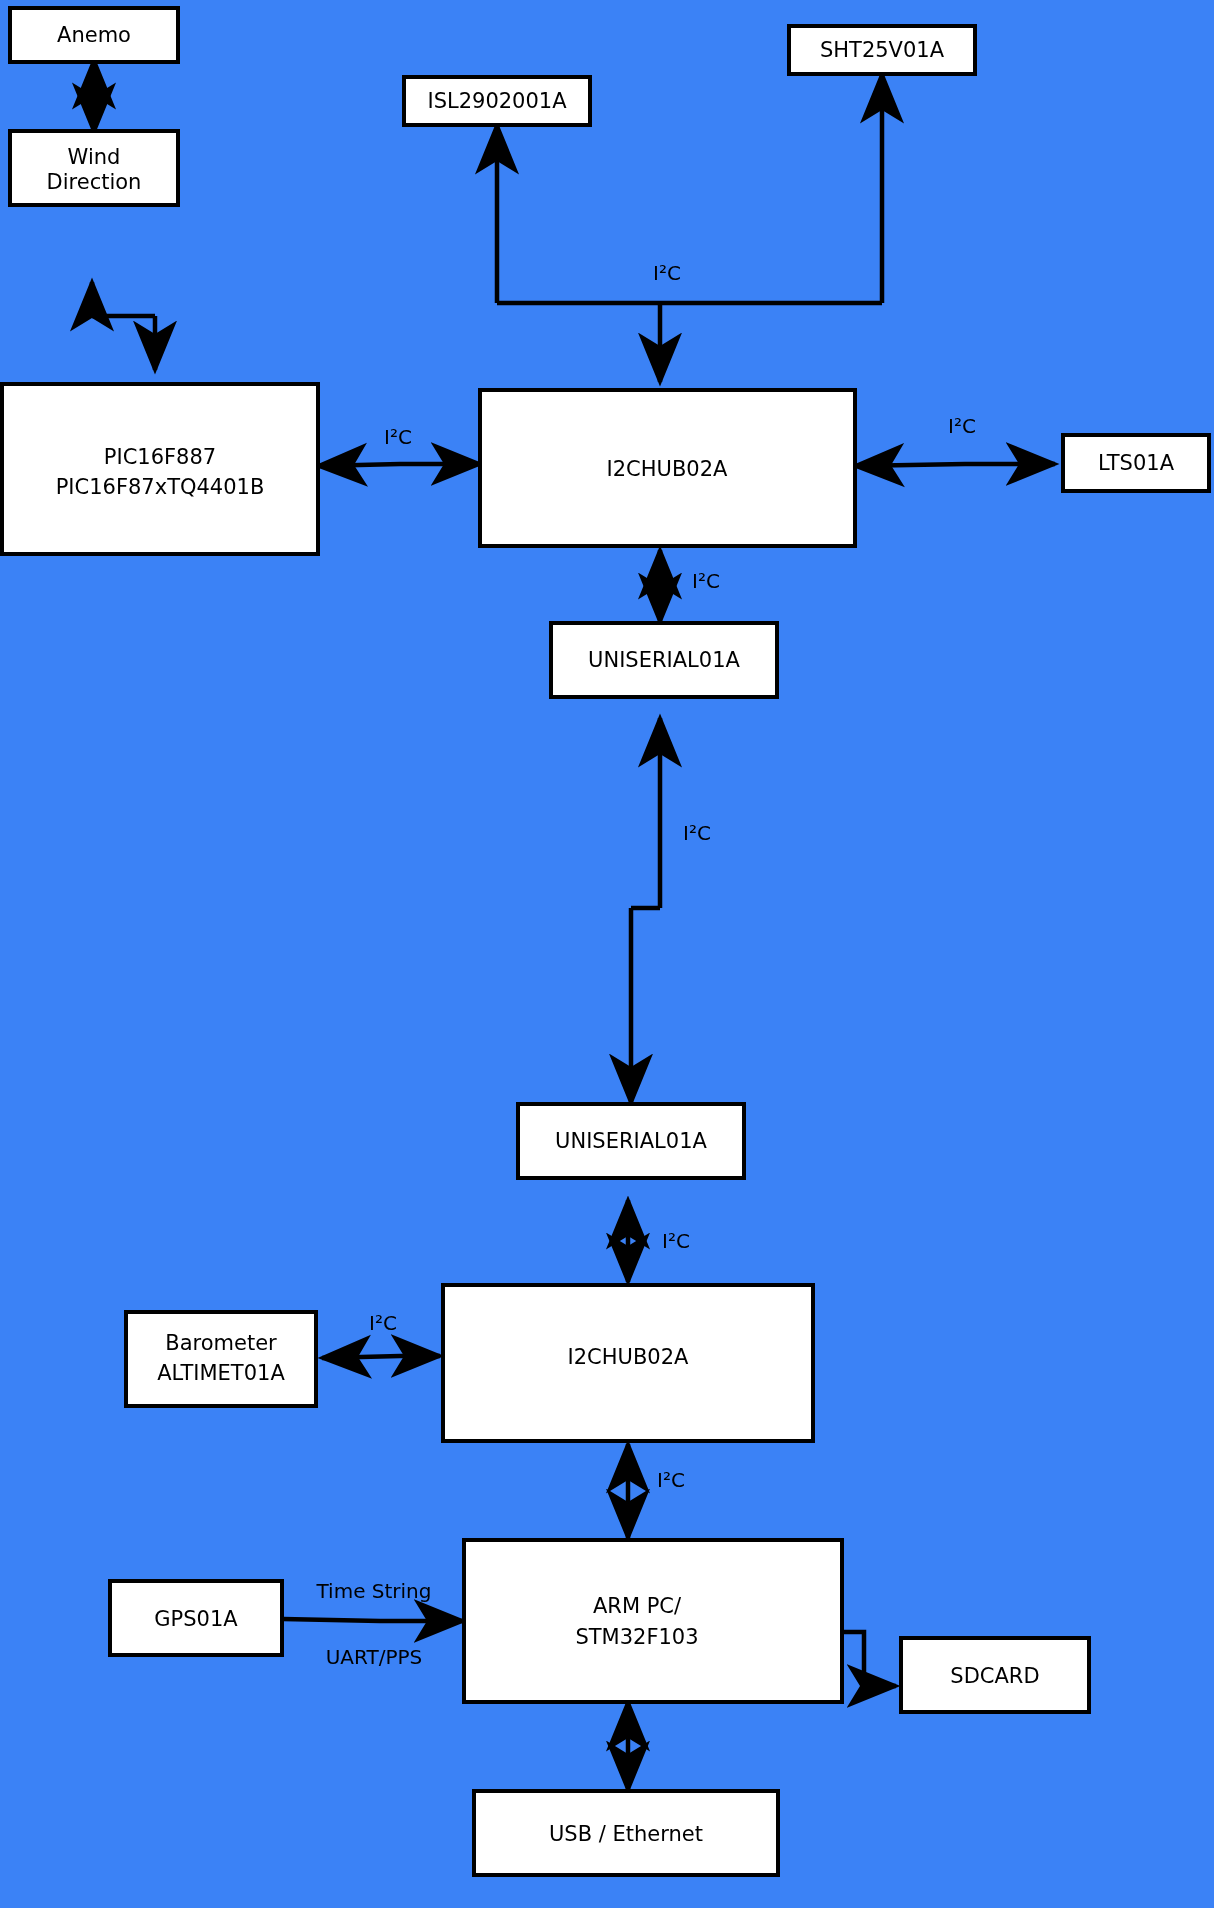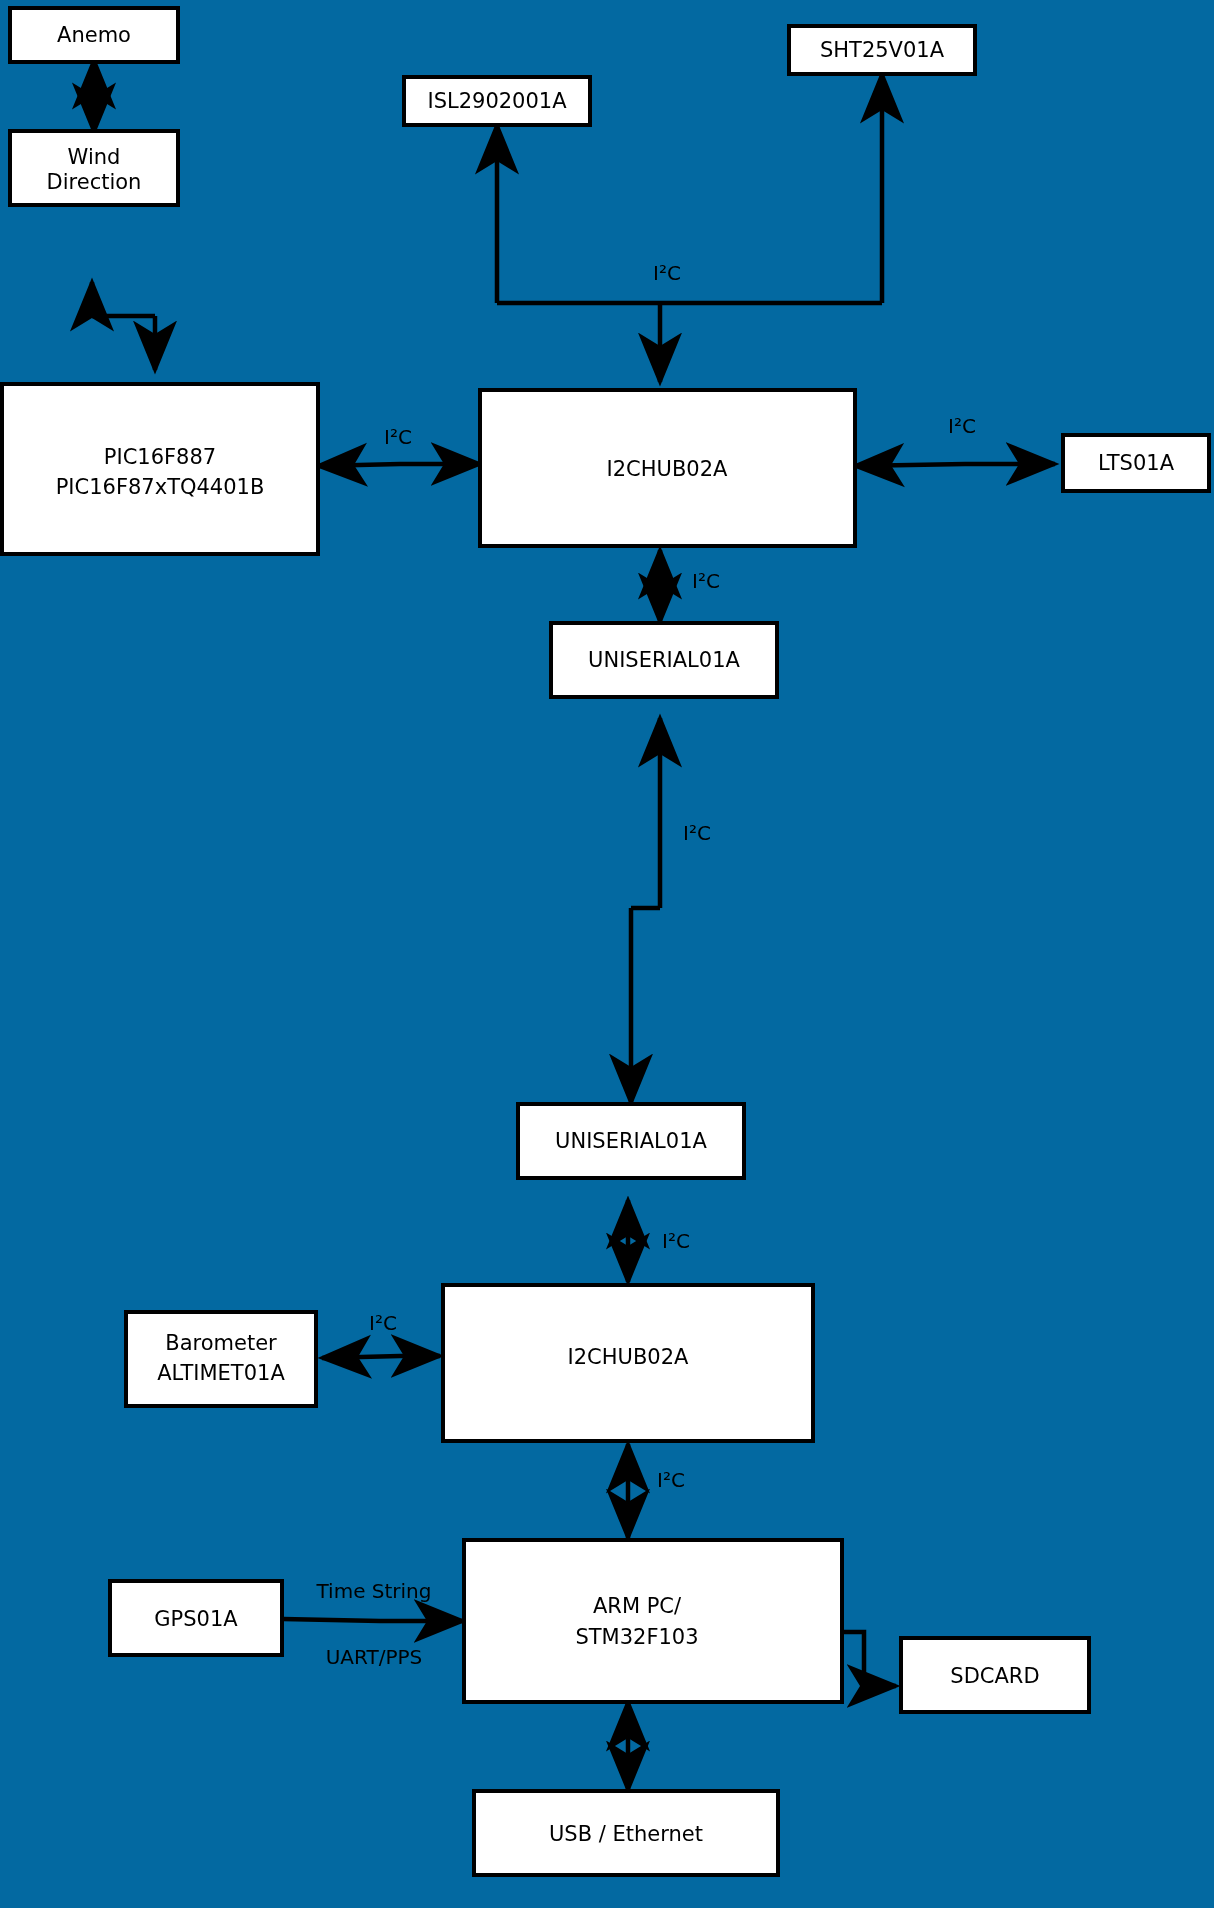--- a/index.html
+++ b/index.html
@@ -7,21 +7,21 @@
     padding: 0;
     background: #ffffff;
   }
   body {
     font-family: "DejaVu Sans", sans-serif;
   }
   #diagram-root {
     position: relative;
     width: 1214px;
     height: 1908px;
-    background: #0369a1;
+    background: #3b82f6;
     overflow: hidden;
   }
   svg#diagram {
     position: absolute;
     top: 0;
     left: 0;
     width: 1214px;
     height: 1908px;
     display: block;
   }

